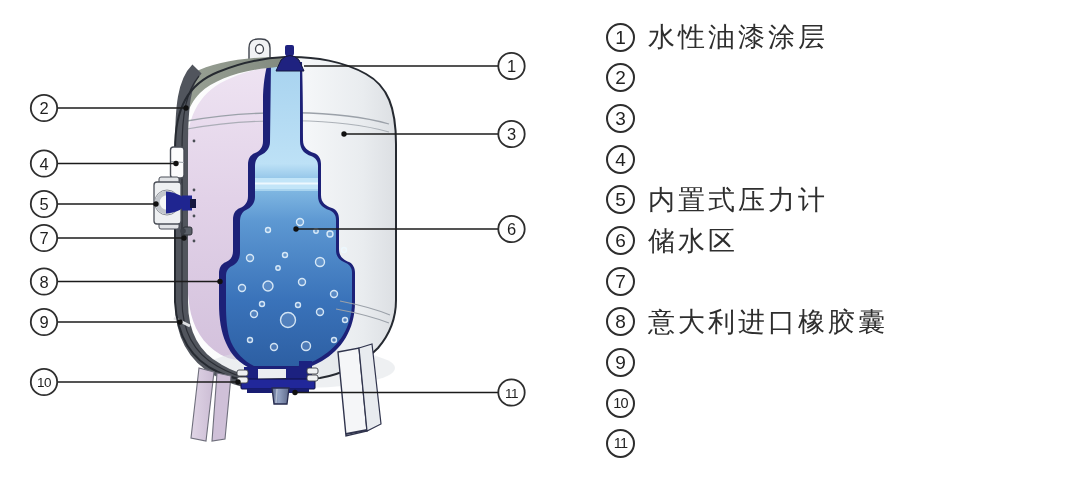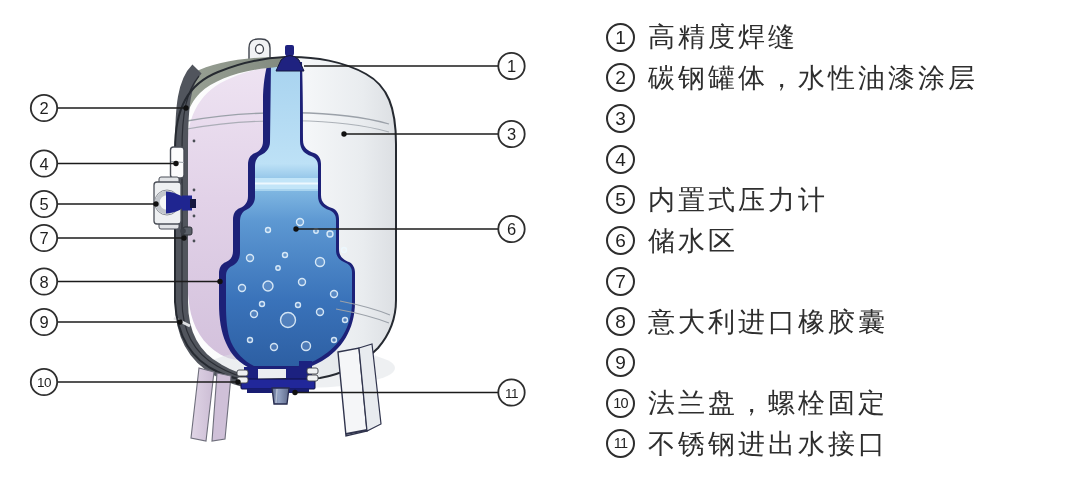--- a/index.html
+++ b/index.html
@@ -275,25 +275,24 @@
     </g>
     <g>
       <circle class="ccir" cx="511.5" cy="392.5" r="13.2"></circle>
       <text class="cnum2" x="511.5" y="397.5">11</text>
     </g>
   </svg>
 
   <div class="legend">
     <div class="legend-row">
       <span class="badge">1</span>
-      <span class="ltext">高精度焊缝</span>
+      <span class="ltext">水性油漆涂层</span>
     </div>
     <div class="legend-row">
       <span class="badge">2</span>
-      <span class="ltext">碳钢罐体，水性油漆涂层</span>
     </div>
     <div class="legend-row">
       <span class="badge">3</span>
     </div>
     <div class="legend-row">
       <span class="badge">4</span>
     </div>
     <div class="legend-row">
       <span class="badge">5</span>
       <span class="ltext">内置式压力计</span>
@@ -307,21 +306,19 @@
     </div>
     <div class="legend-row">
       <span class="badge">8</span>
       <span class="ltext">意大利进口橡胶囊</span>
     </div>
     <div class="legend-row">
       <span class="badge">9</span>
     </div>
     <div class="legend-row">
       <span class="badge two">10</span>
-      <span class="ltext">法兰盘，螺栓固定</span>
     </div>
     <div class="legend-row">
       <span class="badge two">11</span>
-      <span class="ltext">不锈钢进出水接口</span>
     </div>
   </div>
 
 </div>
 
 </body></html>

